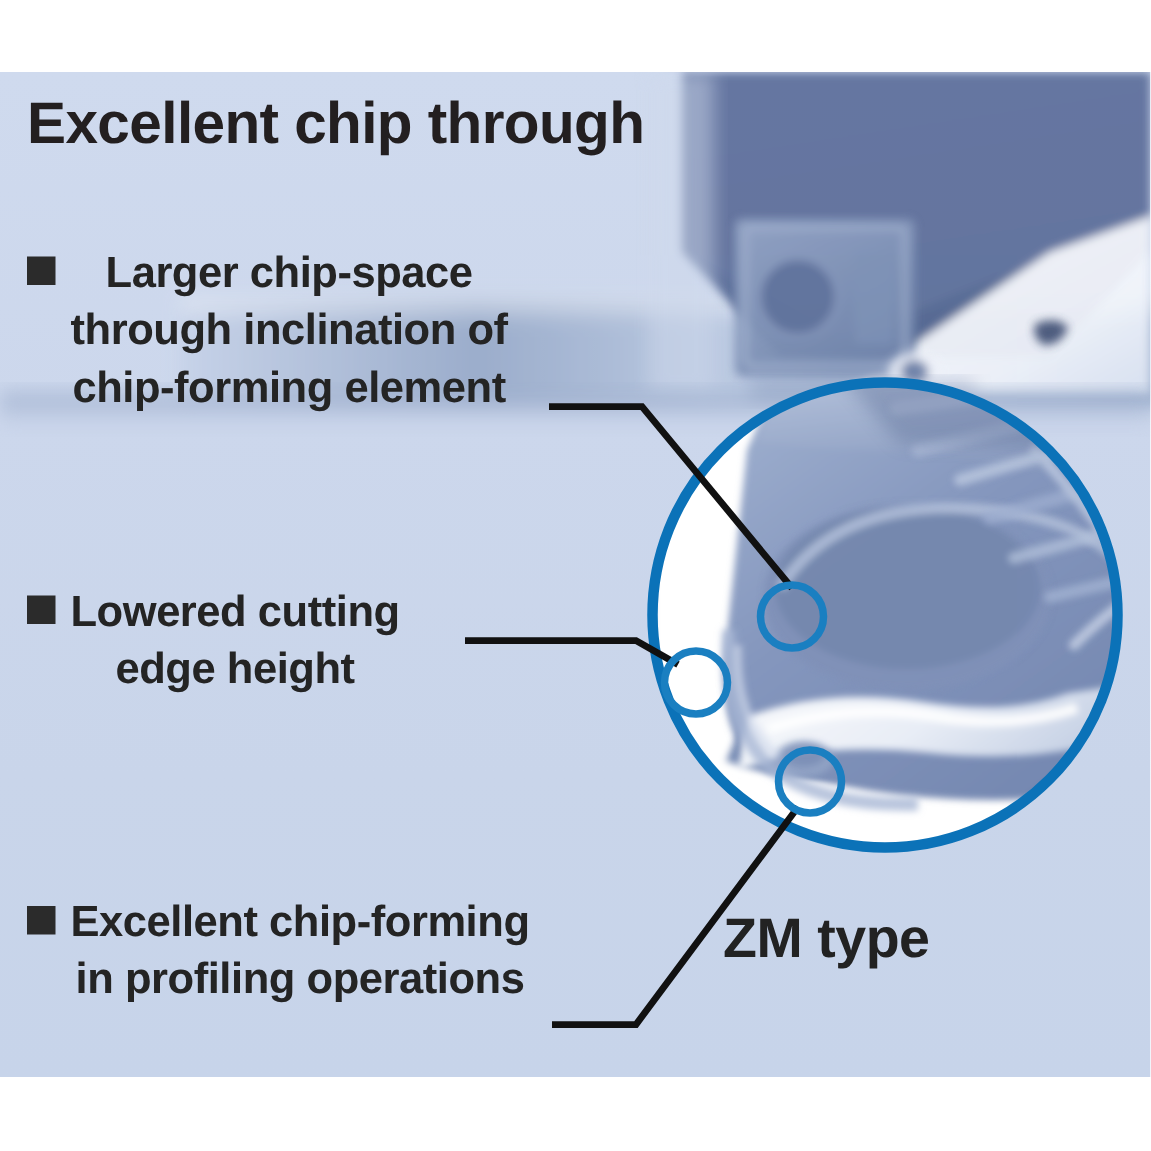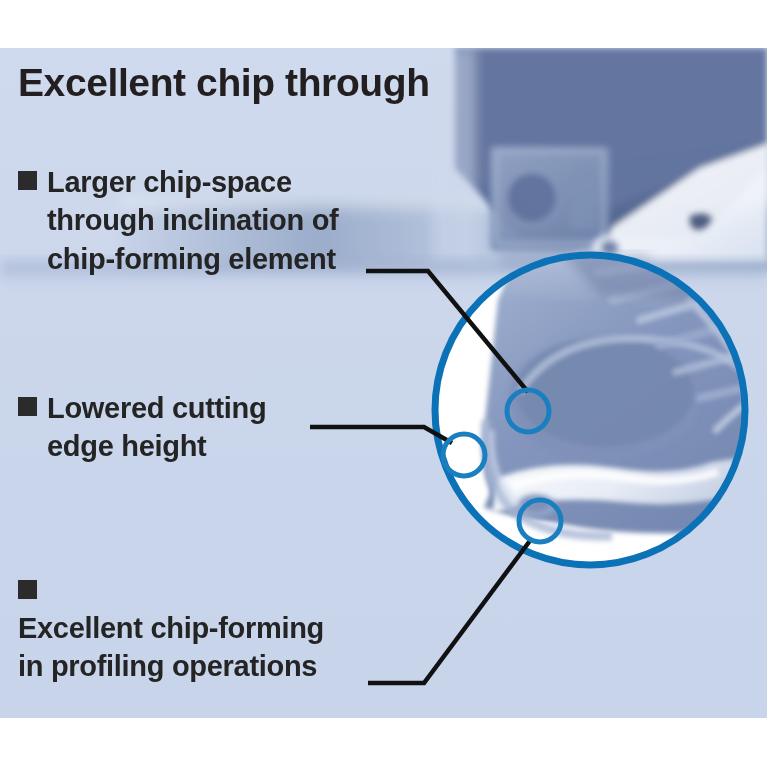--- a/index.html
+++ b/index.html
@@ -70,25 +70,26 @@
     background: #2b2b2b;
     margin-top: 8px;
   }
   .bullet .lines {
     font-size: 29px;
     font-weight: 600;
     line-height: 1.32;
     color: #242424;
     letter-spacing: -0.3px;
     white-space: pre-line;
+    text-align: center;
   }
 
   .bullet-1 { left: 18px; top: 115px; }
   .bullet-2 { left: 18px; top: 341px; }
-  .bullet-3 { left: 18px; top: 524px; flex-direction: column; }
+  .bullet-3 { left: 18px; top: 548px; }
 
   
   .zm-type {
     position: absolute;
     left: 482px;
     top: 557px;
     font-size: 37px;
     font-weight: 700;
     color: #222222;
     letter-spacing: -0.3px;
@@ -200,20 +201,21 @@
       <span class="lines">Lowered cutting
 edge height</span>
     </div>
 
     <div class="bullet bullet-3">
       <span class="marker"></span>
       <span class="lines">Excellent chip-forming
 in profiling operations</span>
     </div>
 
+    <div class="zm-type">ZM type</div>
   </div>
 
   <svg class="overlay" viewBox="0 0 767 767">
     <defs>
       <clipPath id="magClip">
         <circle cx="590" cy="410" r="155"></circle>
       </clipPath>
 
       <linearGradient id="gInsetBg" x1="0" y1="0" x2="0.4" y2="1">
         <stop offset="0%" stop-color="#8fa1c4"></stop>

